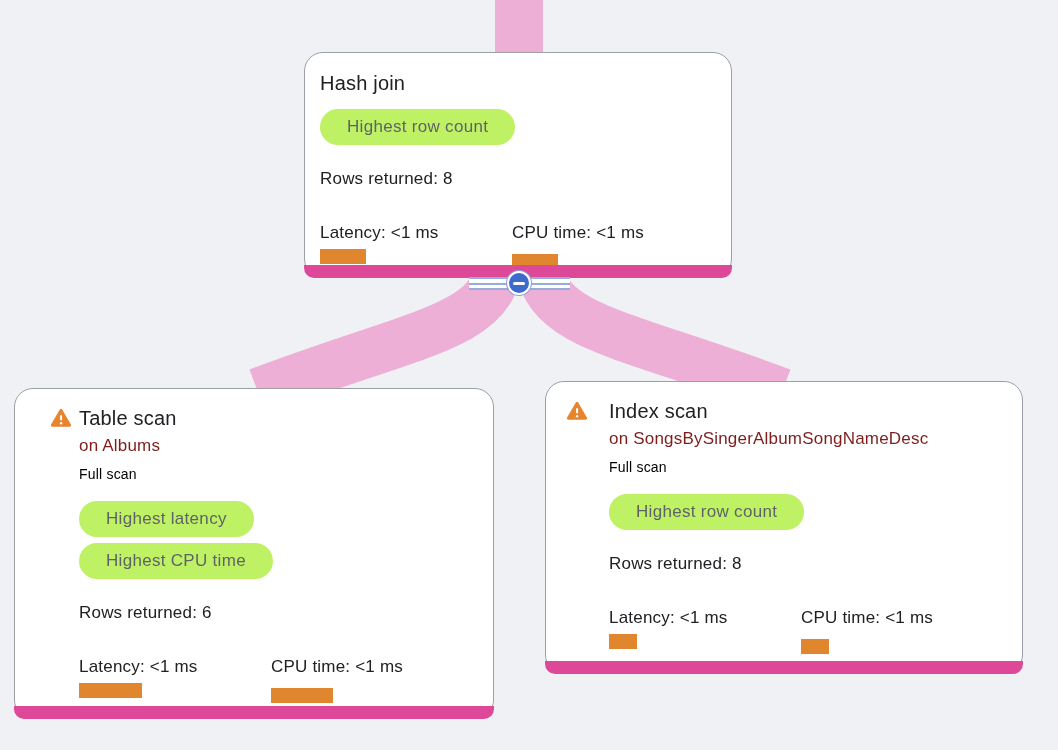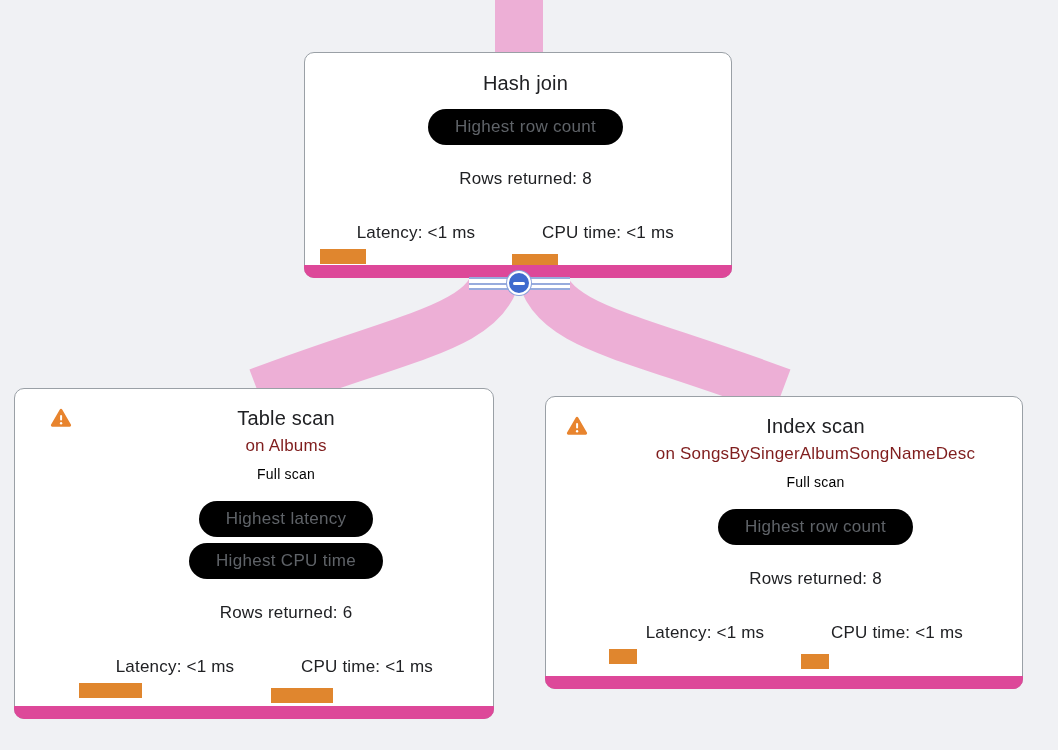--- a/index.html
+++ b/index.html
@@ -14,35 +14,34 @@
     overflow:hidden;
   }
   svg.edges {
     position:absolute; left:0; top:0; z-index:1;
   }
   
   .card {
     position:absolute; z-index:2;
     background:#ffffff;
     border:1px solid #9aa0a6;
-    border-radius:10px;
+    border-radius:19px;
     box-sizing:border-box;
     color:#202124;
     cursor:pointer;
-    text-align:center;
   }
   .accent {
     position:absolute; left:-1px; right:-1px; bottom:-1px;
     height:13px;
     background:#dd4899;
     border-radius:0 0 10px 10px;
   }
   .card-hash  { left:304px; top:52px;  width:428px; height:226px; }
   .card-table { left:14px;  top:388px; width:480px; height:331px; }
-  .card-index { left:545px; top:396px; width:478px; height:293px; }
+  .card-index { left:545px; top:381px; width:478px; height:293px; }
 
   .card-body { position:relative; height:100%; box-sizing:border-box; overflow:hidden; }
   .card-hash  .card-body { padding:18px 0 0 15px; }
   .card-table .card-body { padding:17px 0 0 64px; }
   .card-index .card-body { padding:17px 0 0 63px; }
 
   .warn {
     position:absolute; top:19px;
     width:22px; height:20px; display:block;
   }
@@ -58,21 +57,21 @@
   .node-target   { font-size:17px; line-height:29px; color:#7f1d1d; letter-spacing:0.2px; }
   .node-scantype { font-size:14px; line-height:28px; color:#000000; letter-spacing:0.2px; }
 
   .badge-row { margin-top:13px; }
   .badge-row + .badge-row { margin-top:6px; }
   .badge {
     display:inline-block;
     height:36px; line-height:36px;
     padding:0 27px;
     border-radius:18px;
-    background:#000000;
+    background:#bef264;
     color:#5f6368;
     font-size:17px; letter-spacing:0.3px;
     white-space:nowrap;
   }
   .rows-returned {
     margin-top:20px;
     font-size:17px; line-height:28px; letter-spacing:0.2px;
     color:#202124;
   }
   .metrics { display:flex; margin-top:29px; }

